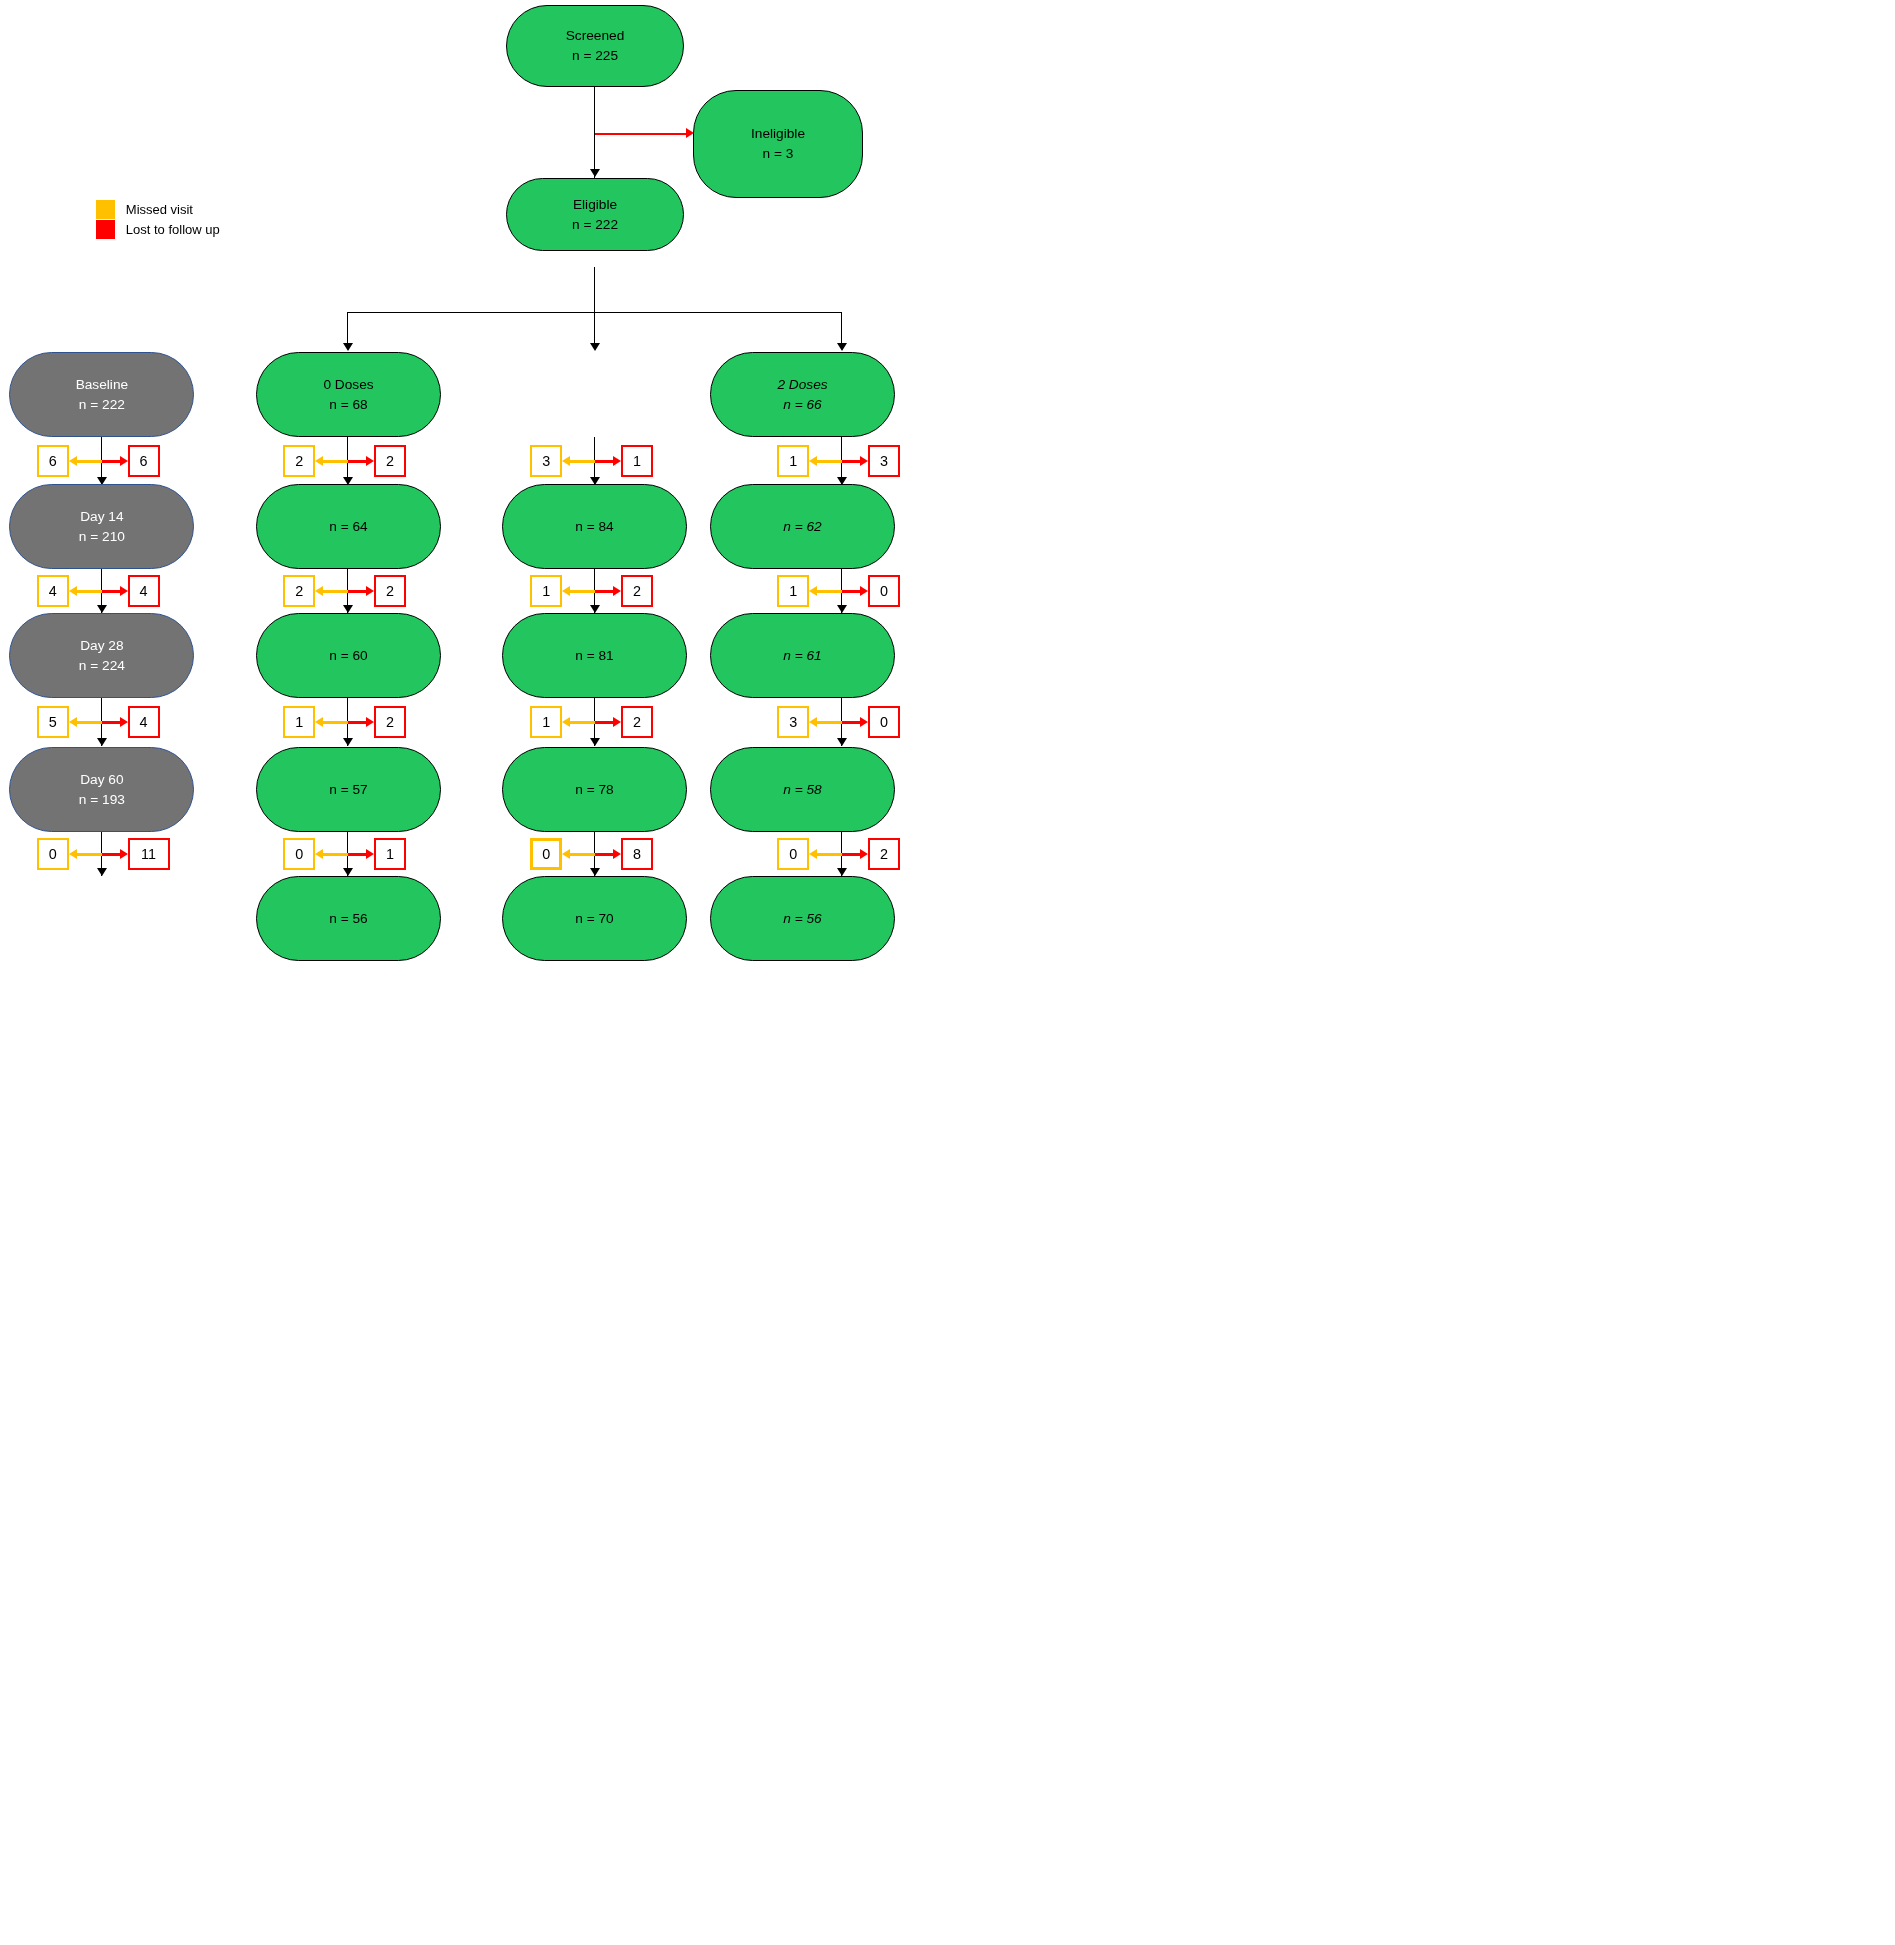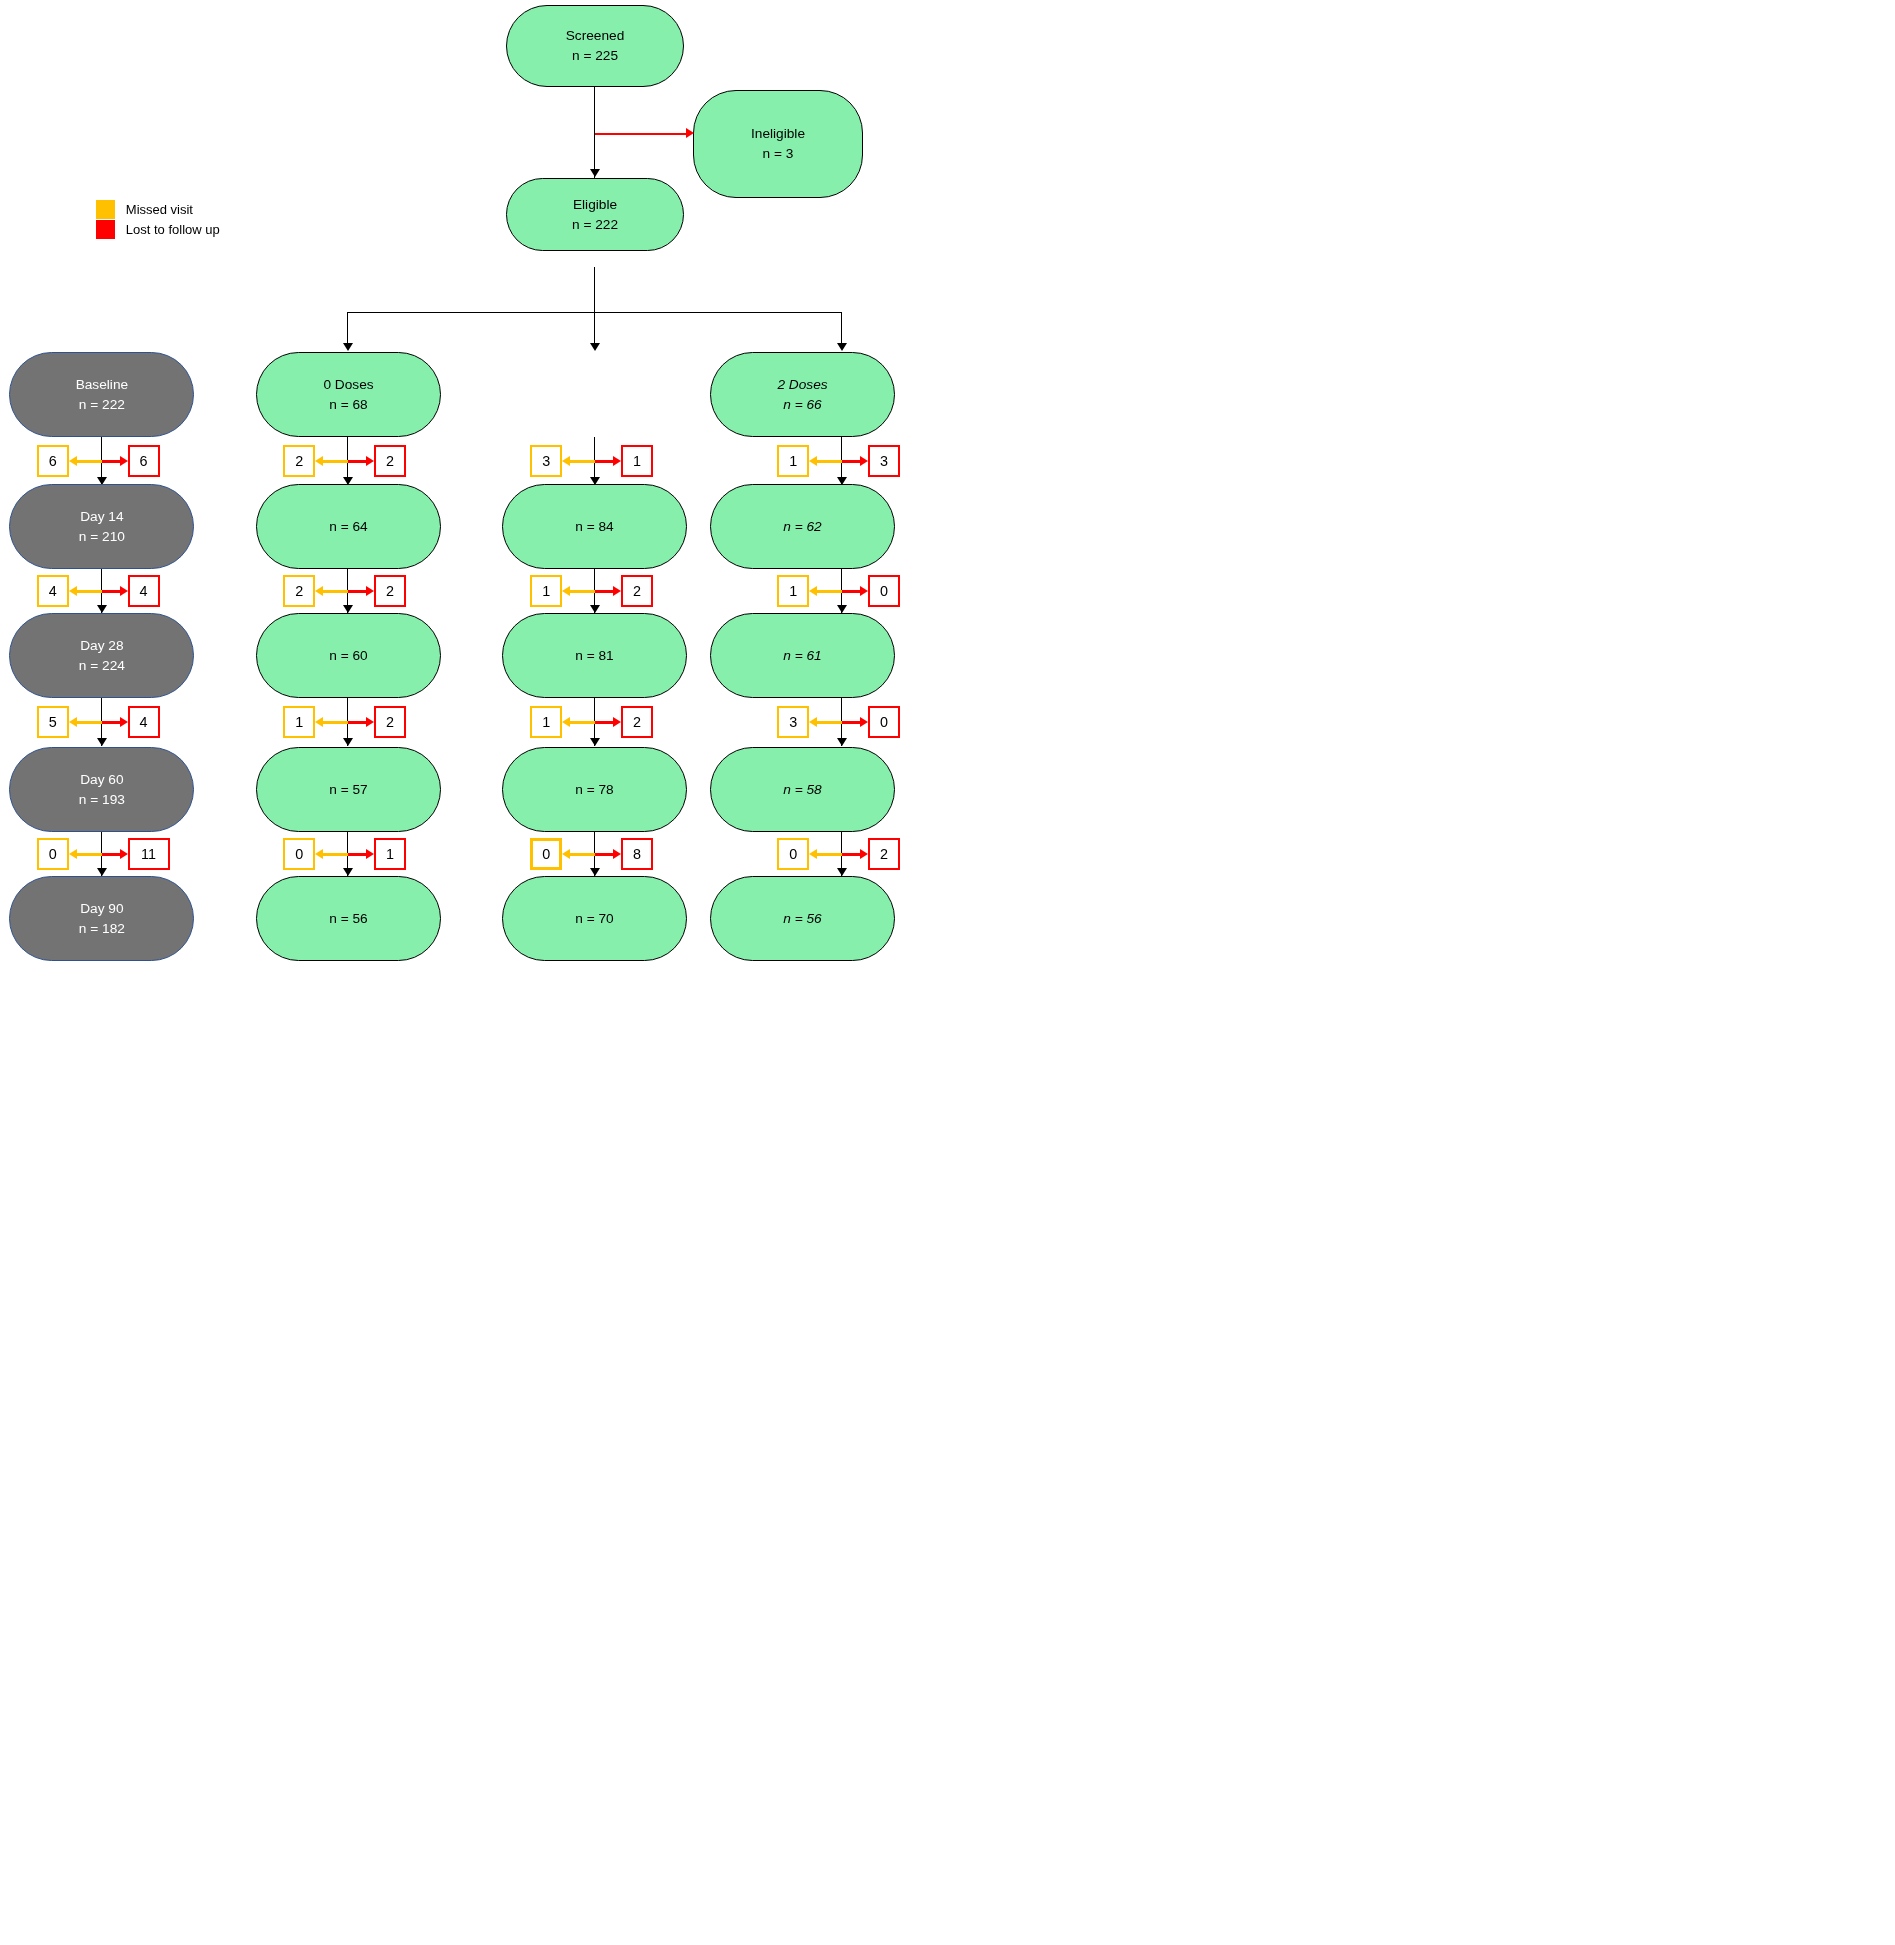--- a/index.html
+++ b/index.html
@@ -14,21 +14,21 @@
     height: 975px;
     background: #fff;
     overflow: hidden;
   }
 
   
   .cap {
     position: absolute;
     width: 185px;
     height: 85px;
-    background: #86efac;
+    background: #22c55e;
     border: 1.4px solid #000;
     border-radius: 43px;
     display: flex;
     flex-direction: column;
     align-items: center;
     justify-content: center;
     text-align: center;
     font-size: 13.7px;
     line-height: 1.45;
   }
@@ -238,24 +238,20 @@
       <div class="ahead-left"></div>
     <div class="harrow red"></div>
       <div class="ahead-right"></div>
     <div class="sq orange">
         <span>0</span>
       </div>
     <div class="sq red wide">
         <span>11</span>
       </div>
   </div>
-  <div class="cap blue c0 r5">
-    <div class="cap-label">Day 90</div>
-    <div class="cap-n">n = 182</div>
-  </div>
 
   <div class="cap c1 r1">
     <div class="cap-label">0 Doses</div>
     <div class="cap-n">n = 68</div>
   </div>
   <div class="gap g1 gc1">
     <div class="varrow"></div>
       <div class="ahead-down"></div>
     <div class="harrow orange"></div>
       <div class="ahead-left"></div>

